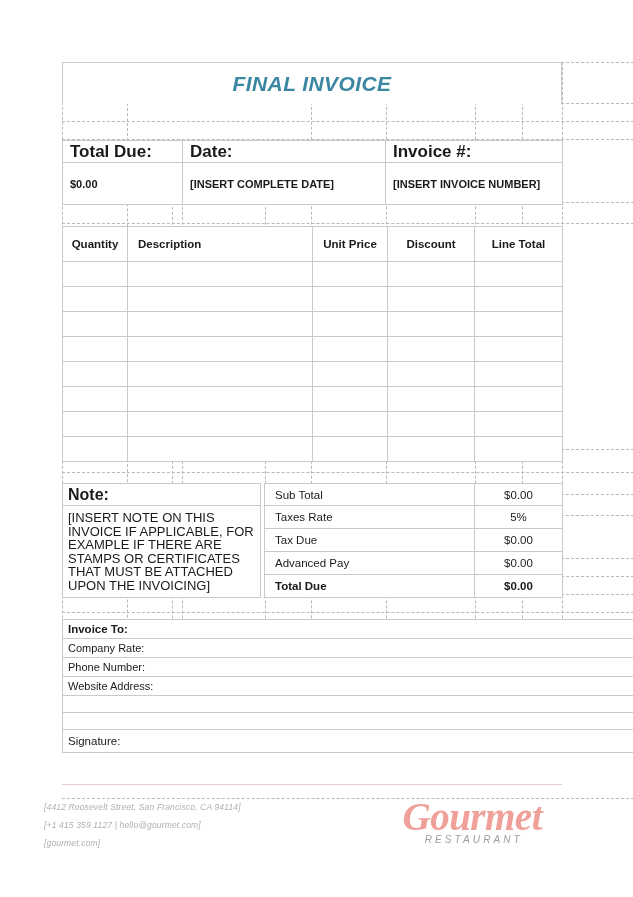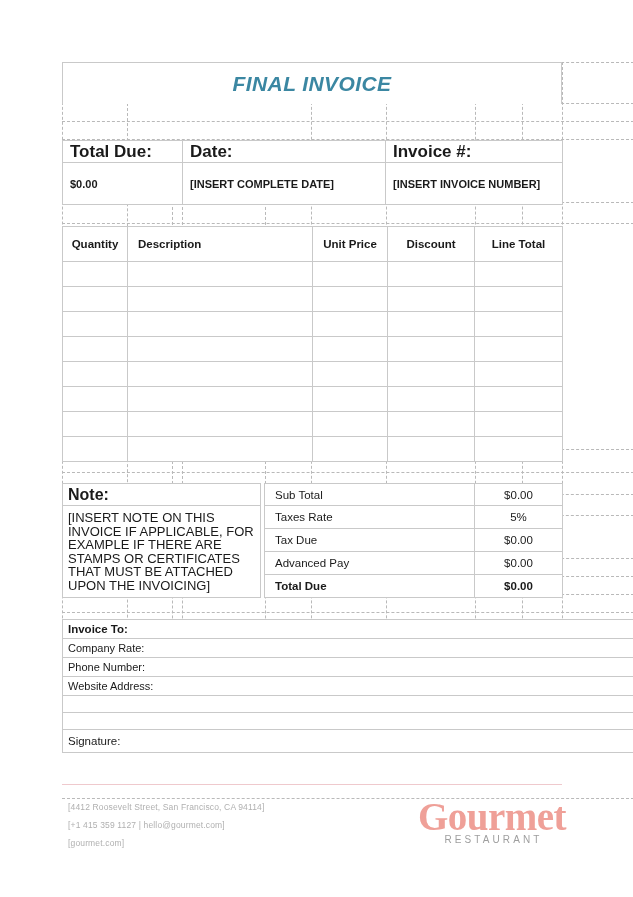--- a/index.html
+++ b/index.html
@@ -183,28 +183,29 @@
     position: absolute;
     left: 62px;
     top: 784px;
     width: 500px;
     height: 0;
     border-top: 1px solid #efc9cd;
     z-index: 4;
   }
   #footer {
     position: absolute;
-    left: 68px;
+    left: 44px;
     top: 798px;
     width: 500px;
     height: 70px;
     z-index: 4;
     display: flex;
     justify-content: space-between;
     align-items: flex-start;
+    font-style: italic;
   }
   #footer-contact div {
     font-size: 8.5px;
     line-height: 18px;
     color: #b0b0b0;
     letter-spacing: 0.15px;
   }
   #logo {
     text-align: center;
     padding-top: 2px;

